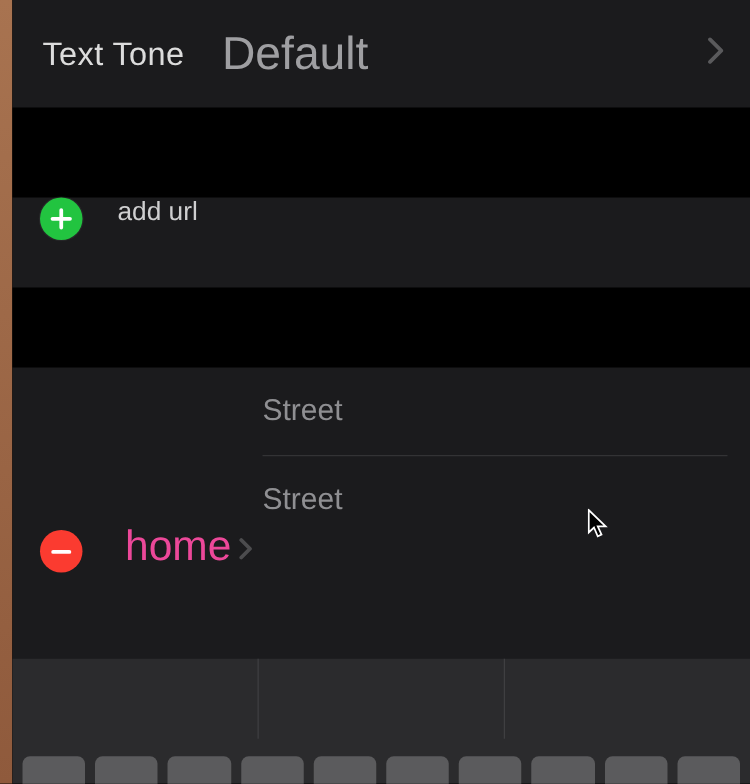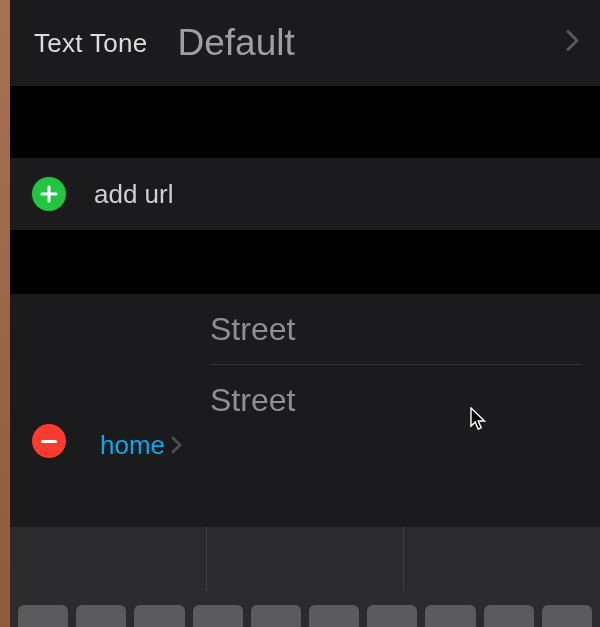--- a/index.html
+++ b/index.html
@@ -55,23 +55,22 @@
   }
 
   .gap1 { height: 72px; background:#000; }
 
   
   .url-row {
     position: relative;
     height: 72px;
     background:#1b1b1d;
     display:flex;
-    align-items:center;
     padding:0 22px;
-    font-size: 26px;
+    font-size: 21px;
     color:#cfcfd0;
   }
   .addbtn {
     width: 34px; height: 34px;
     border-radius: 50%;
     background:#22c440;
     display:flex; align-items:center; justify-content:center;
     margin-right: 28px;
     box-shadow: 0 0 0 1px rgba(255,255,255,.05);
   }
@@ -92,42 +91,42 @@
     width:34px; height:34px;
     border-radius:50%;
     background:#fb3b30;
     display:flex; align-items:center; justify-content:center;
   }
   .minusbtn .bar{ width:16px;height:3px;background:#fff;border-radius:2px; }
 
   .addr-label {
     position:absolute;
     left: 90px;
-    top: 136px;
-    font-size:26px;
-    color:#0ea5e9;
+    top: 124px;
+    font-size:34px;
+    color:#ec4899;
     display:flex;
     align-items:center;
   }
   .addr-label .chev{ margin-left:6px; color:#4c4c4e; }
 
   .fields {
     position:absolute;
     left: 200px;
     top: 0;
     right: 18px;
   }
   .fld {
     height: 70px;
     display:flex;
     align-items:center;
     border-bottom:1px solid #333335;
   }
   .fld:last-child{border-bottom:none;}
-  .fld .ph { font-size:32px; color:#8f8f92; }
+  .fld .ph { font-size:24px; color:#8f8f92; }
   .fld.split { display:flex; }
   .fld.split .cell {
     flex:1; height:100%;
     display:flex; align-items:center;
   }
   .fld.split .cell.city { border-right:1px solid #333335; padding-right:8px;}
   .fld.split .cell.post  { padding-left:20px; }
 
   
   .kbwrap{

